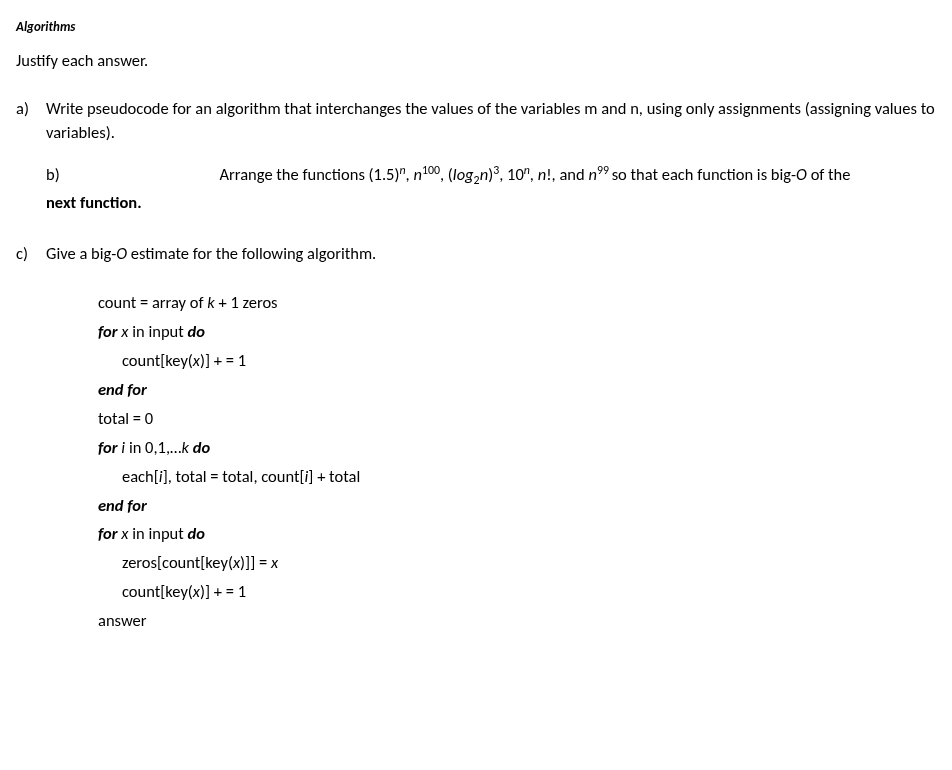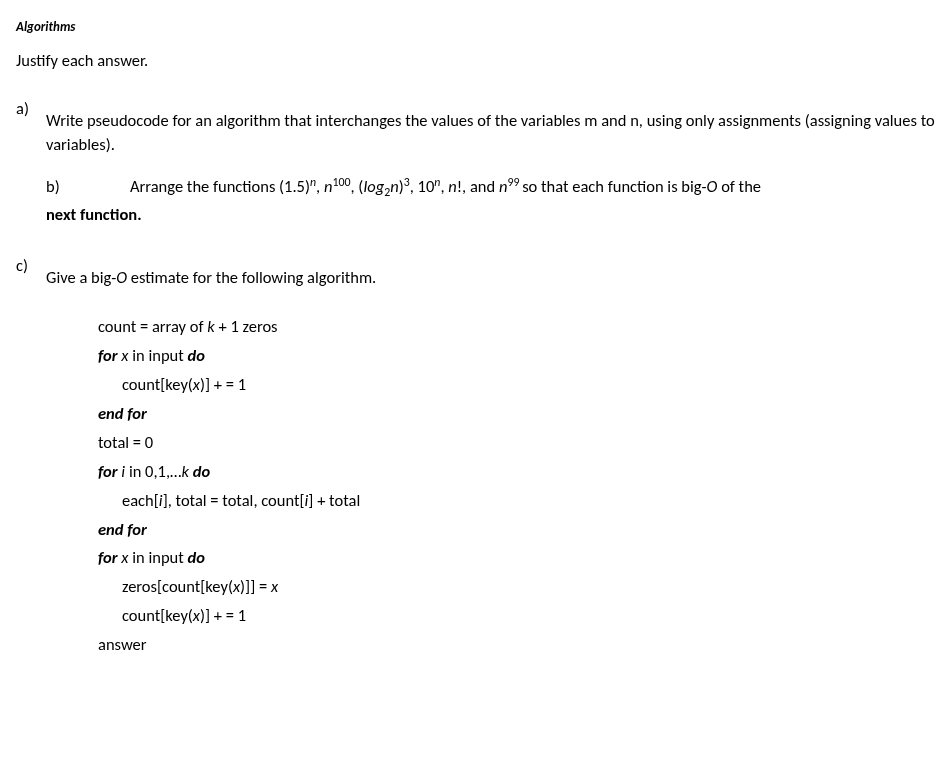--- a/index.html
+++ b/index.html
@@ -30,36 +30,36 @@
     }
     .q-row {
       display: flex;
     }
     .q-label {
       width: 30px;
       flex-shrink: 0;
     }
     .q-body {
       flex: 1;
-      margin-top: 12px;
     }
     .sub-q {
       display: flex;
       margin-top: 18px;
     }
     .sub-label {
       width: 30px;
       flex-shrink: 0;
     }
     .sub-gap {
       width: 54px;
       flex-shrink: 0;
     }
     .sub-body {
       flex: 1;
+      text-align: center;
     }
     .sub-para {
       margin-top: 4px;
       font-weight: bold;
     }
     .italic {
       font-style: italic;
     }
     sup {
       font-size: 0.72em;

